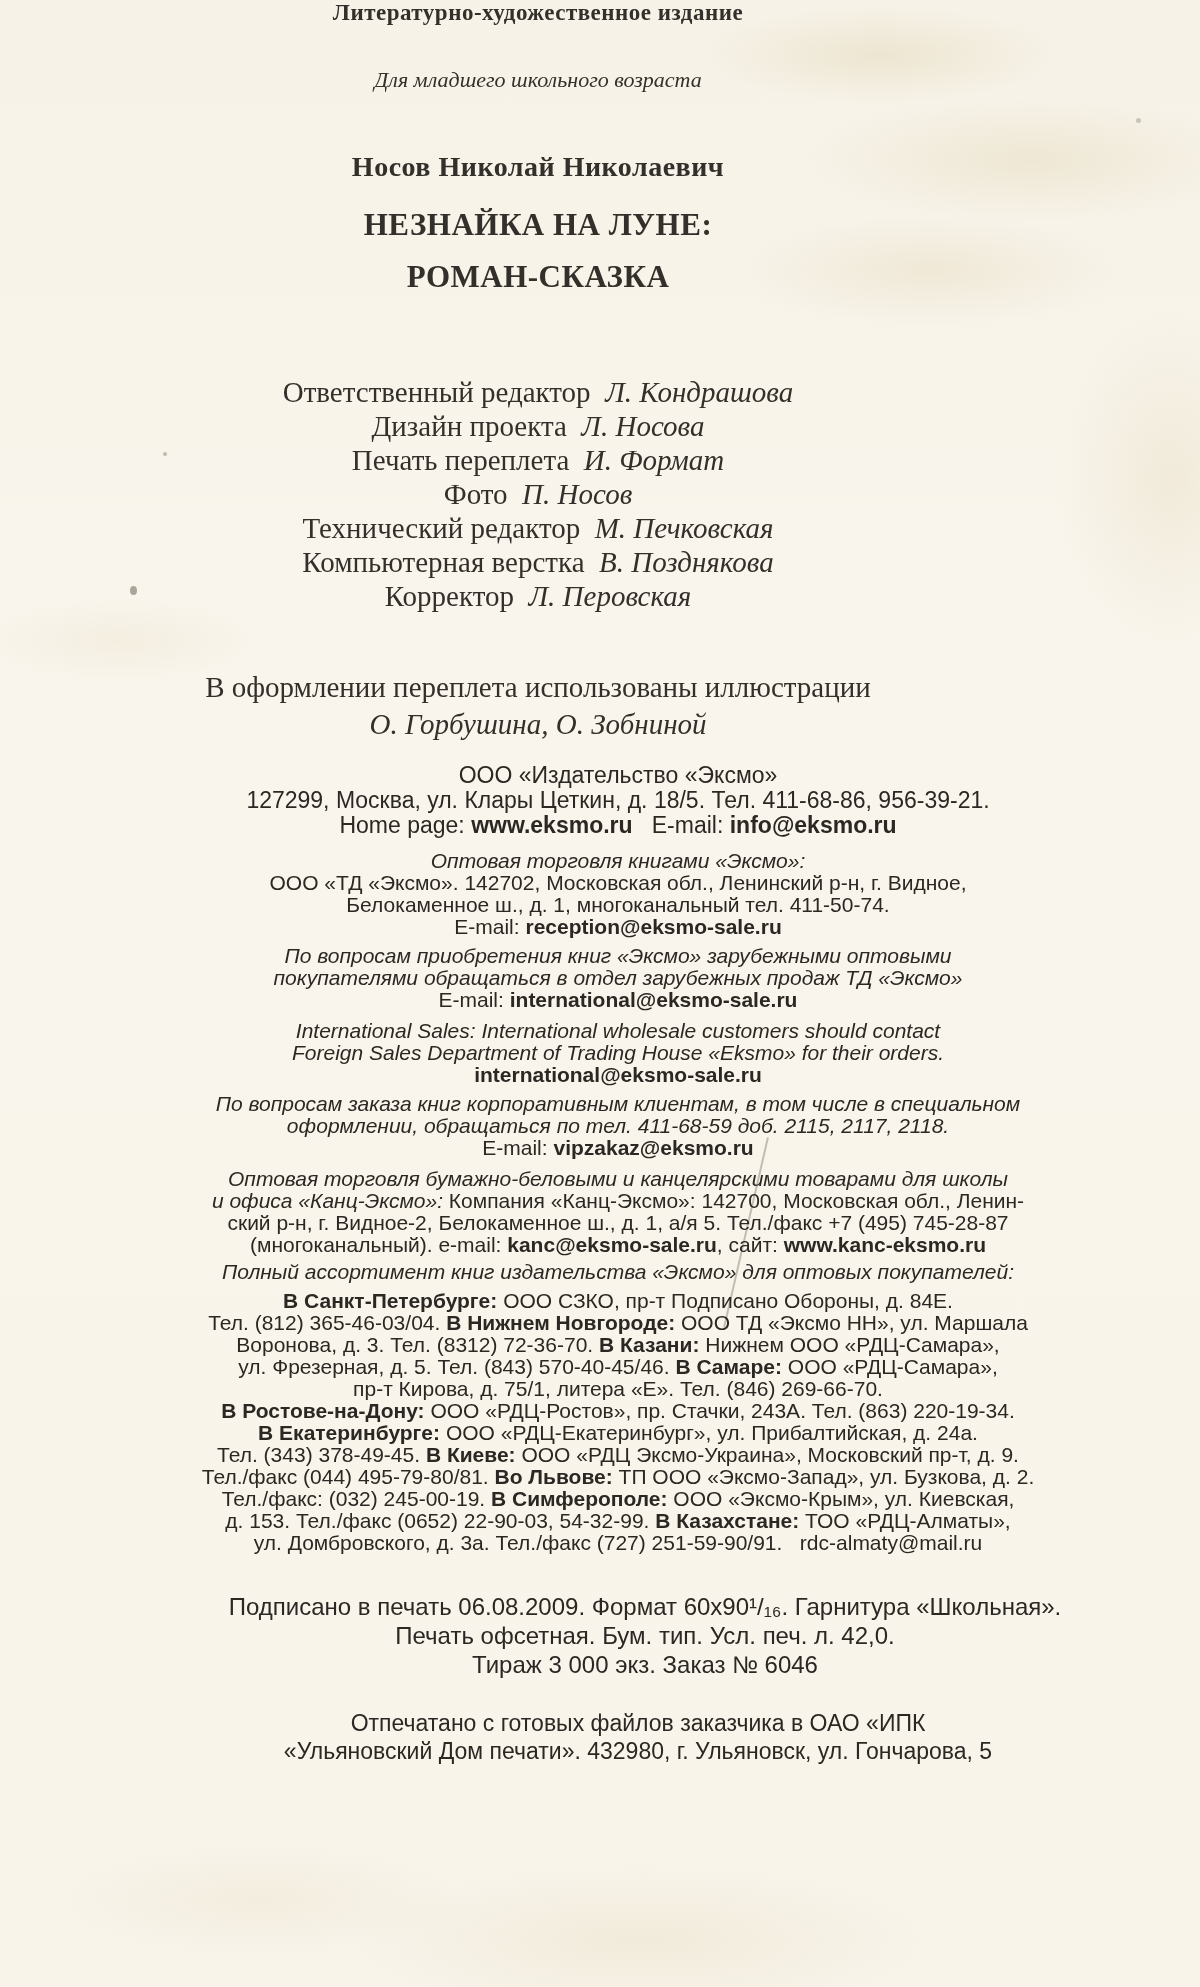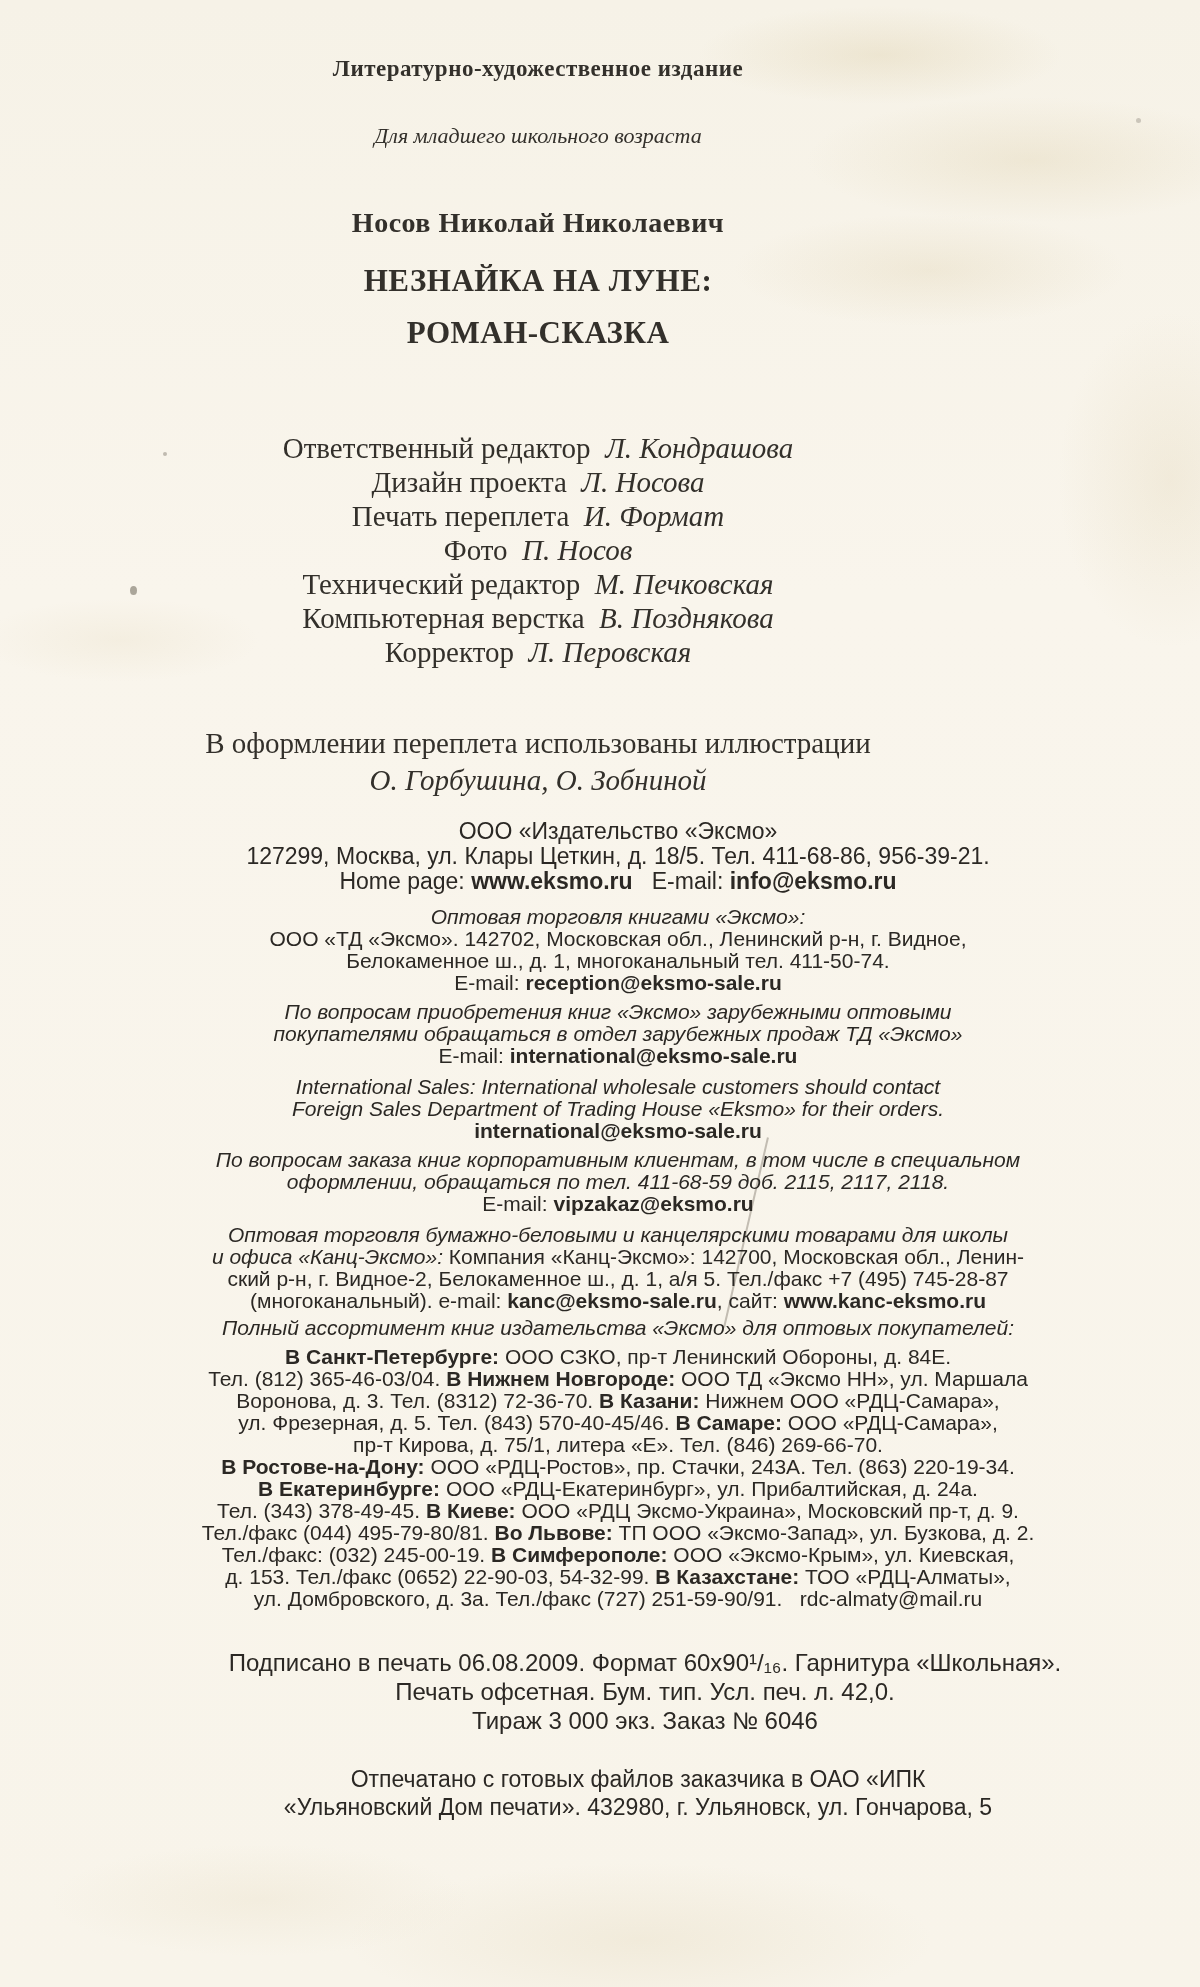--- a/index.html
+++ b/index.html
@@ -16,21 +16,21 @@
     background-image:
       radial-gradient(ellipse 260px 70px at 880px 55px, rgba(213,196,152,0.28), transparent 70%),
       radial-gradient(ellipse 320px 90px at 1030px 160px, rgba(213,196,152,0.25), transparent 70%),
       radial-gradient(ellipse 280px 80px at 930px 270px, rgba(208,189,142,0.20), transparent 70%),
       radial-gradient(ellipse 160px 240px at 1170px 480px, rgba(208,189,142,0.18), transparent 70%),
       radial-gradient(ellipse 200px 60px at 120px 640px, rgba(208,189,142,0.12), transparent 70%),
       radial-gradient(ellipse 420px 110px at 640px 1940px, rgba(205,186,138,0.16), transparent 70%),
       radial-gradient(ellipse 300px 80px at 260px 1900px, rgba(205,186,138,0.12), transparent 70%),
       linear-gradient(180deg, #f6f2e7 0%, #f9f5ec 30%, #f8f4ea 100%);
   }
-  .content{padding-top:56px;}
+  .content{}
   .line{white-space:pre-wrap;}
   
   .serif-block{text-align:center;position:relative;left:-62px;}
   .edition{font-weight:bold;font-size:23px;line-height:26px;letter-spacing:0.5px;}
   .age{font-style:italic;font-size:22px;line-height:27px;margin-top:40px;}
   .author{font-weight:bold;font-size:28px;line-height:32px;margin-top:58px;letter-spacing:0.5px;}
   .title{font-weight:bold;font-size:31px;line-height:52px;margin-top:16px;letter-spacing:0.5px;}
   .credits{margin-top:72px;font-size:29px;line-height:34px;}
   .credit-name{font-style:italic;}
   .illus{margin-top:56px;font-size:29px;line-height:37px;}
@@ -126,21 +126,21 @@
       <div class="blk mid blk-kanc">
           <div class="line"><span class="s-bi">Оптовая торговля бумажно-беловыми и канцелярскими товарами для школы</span></div>
           <div class="line"><span class="s-bi">и офиса «Канц-Эксмо»: </span><span class="s-n">Компания «Канц-Эксмо»: 142700, Московская обл., Ленин-</span></div>
           <div class="line"><span class="s-n">ский р-н, г. Видное-2, Белокаменное ш., д. 1, а/я 5. Тел./факс +7 (495) 745-28-87</span></div>
           <div class="line"><span class="s-n">(многоканальный). e-mail: </span><span class="s-b">kanc@eksmo-sale.ru</span><span class="s-n">, сайт: </span><span class="s-b">www.kanc-eksmo.ru</span></div>
         </div>
       <div class="blk mid blk-fullrange">
           <div class="line"><span class="s-bi">Полный ассортимент книг издательства «Эксмо» для оптовых покупателей:</span></div>
         </div>
       <div class="blk mid blk-regional">
-          <div class="line"><span class="s-b">В Санкт-Петербурге: </span><span class="s-n">ООО СЗКО, пр-т Ленинский Обороны, д. 84Е.</span></div>
+          <div class="line"><span class="s-b">В Санкт-Петербурге: </span><span class="s-n">ООО СЗКО, пр-т Подписано Обороны, д. 84Е.</span></div>
           <div class="line"><span class="s-n">Тел. (812) 365-46-03/04. </span><span class="s-b">В Нижнем Новгороде: </span><span class="s-n">ООО ТД «Эксмо НН», ул. Маршала</span></div>
           <div class="line"><span class="s-n">Воронова, д. 3. Тел. (8312) 72-36-70. </span><span class="s-b">В Казани: </span><span class="s-n">Нижнем ООО «РДЦ-Самара»,</span></div>
           <div class="line"><span class="s-n">ул. Фрезерная, д. 5. Тел. (843) 570-40-45/46. </span><span class="s-b">В Самаре: </span><span class="s-n">ООО «РДЦ-Самара»,</span></div>
           <div class="line"><span class="s-n">пр-т Кирова, д. 75/1, литера «Е». Тел. (846) 269-66-70.</span></div>
           <div class="line"><span class="s-b">В Ростове-на-Дону: </span><span class="s-n">ООО «РДЦ-Ростов», пр. Стачки, 243А. Тел. (863) 220-19-34.</span></div>
           <div class="line"><span class="s-b">В Екатеринбурге: </span><span class="s-n">ООО «РДЦ-Екатеринбург», ул. Прибалтийская, д. 24а.</span></div>
           <div class="line"><span class="s-n">Тел. (343) 378-49-45. </span><span class="s-b">В Киеве: </span><span class="s-n">ООО «РДЦ Эксмо-Украина», Московский пр-т, д. 9.</span></div>
           <div class="line"><span class="s-n">Тел./факс (044) 495-79-80/81. </span><span class="s-b">Во Львове: </span><span class="s-n">ТП ООО «Эксмо-Запад», ул. Бузкова, д. 2.</span></div>
           <div class="line"><span class="s-n">Тел./факс: (032) 245-00-19. </span><span class="s-b">В Симферополе: </span><span class="s-n">ООО «Эксмо-Крым», ул. Киевская,</span></div>
           <div class="line"><span class="s-n">д. 153. Тел./факс (0652) 22-90-03, 54-32-99. </span><span class="s-b">В Казахстане: </span><span class="s-n">ТОО «РДЦ-Алматы»,</span></div>

